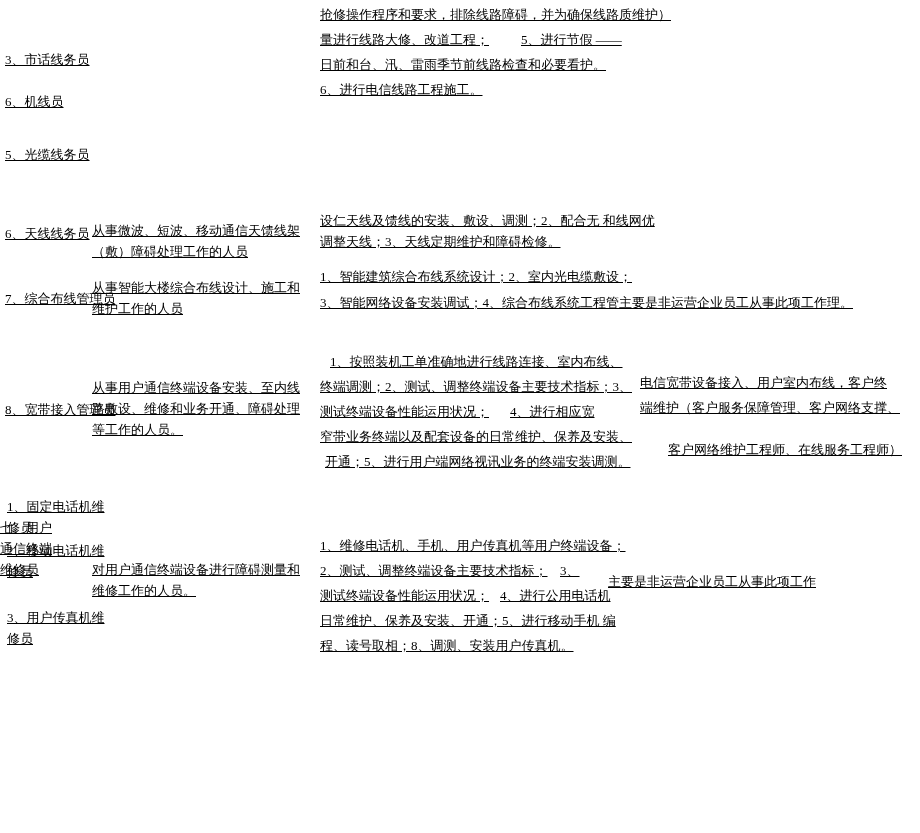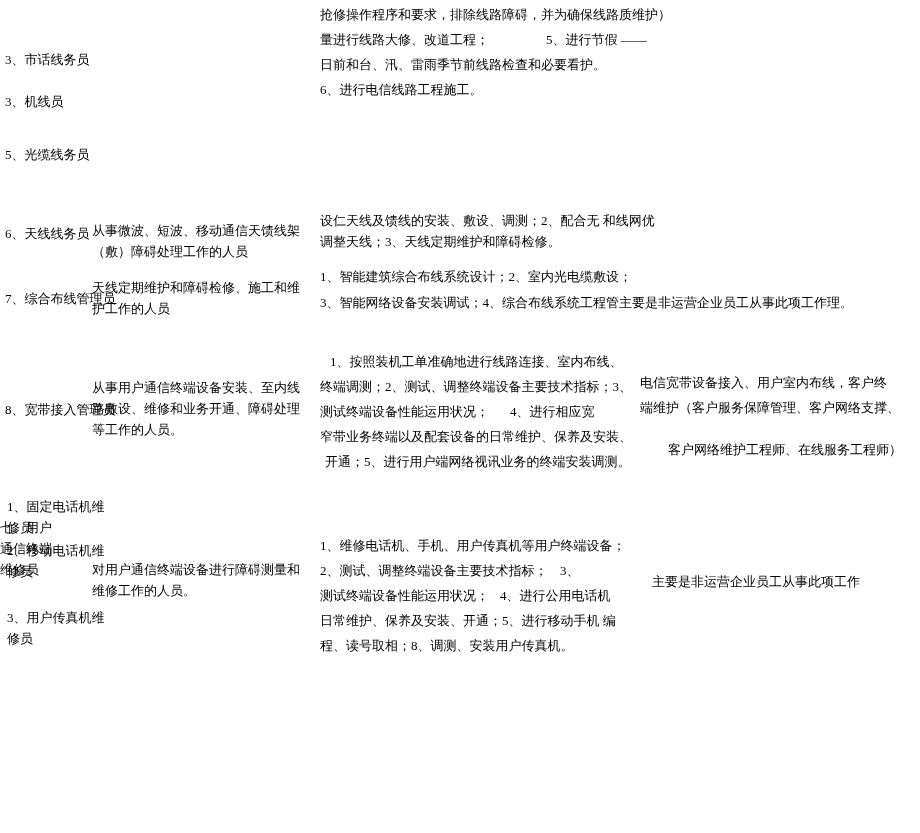--- a/index.html
+++ b/index.html
@@ -1,49 +1,49 @@
 <!DOCTYPE html>
 <html><head>
   <meta charset="utf-8">
   <style>
-    * { margin: 0; padding: 0; box-sizing: border-box; }
+    * { margin: 0; padding: 0; box-sizing: border-box; text-decoration: underline; }
     body {
       font-family: "SimSun", "宋体", serif;
       font-size: 13px;
       line-height: 1.6;
       color: #000;
       background: #fff;
       width: 920px;
       height: 833px;
       position: relative;
       padding: 0;
     }
     .cell {
       position: absolute;
     }
   </style>
 </head>
 <body>
 
 <div class="cell" style="left:320px; top:5px;">抢修操作程序和要求，排除线路障碍，并为确保线路质维护）</div>
 <div class="cell" style="left:320px; top:30px;">量进行线路大修、改道工程；</div>
-<div class="cell" style="left:546px; top:30px;">5、进行节假 ——</div>
+<div class="cell" style="left:521px; top:30px;">5、进行节假 ——</div>
 <div class="cell" style="left:320px; top:55px;">日前和台、汛、雷雨季节前线路检查和必要看护。</div>
 <div class="cell" style="left:320px; top:80px;">6、进行电信线路工程施工。</div>
 
 <div class="cell" style="left:5px; top:50px;">3、市话线务员</div>
-<div class="cell" style="left:5px; top:92px;">3、机线员</div>
+<div class="cell" style="left:5px; top:92px;">6、机线员</div>
 <div class="cell" style="left:5px; top:145px;">5、光缆线务员</div>
 
 <div class="cell" style="left:5px; top:224px;">6、天线线务员</div>
 <div class="cell" style="left:92px; top:221px; width:220px;">从事微波、短波、移动通信天馈线架（敷）障碍处理工作的人员</div>
 <div class="cell" style="left:320px; top:211px; width:340px;">设仁天线及馈线的安装、敷设、调测；2、配合无 和线网优调整天线；3、天线定期维护和障碍检修。</div>
 
 <div class="cell" style="left:5px; top:289px;">7、综合布线管理员</div>
-<div class="cell" style="left:92px; top:278px; width:220px;">天线定期维护和障碍检修、施工和维护工作的人员</div>
+<div class="cell" style="left:92px; top:278px; width:220px;">从事智能大楼综合布线设计、施工和维护工作的人员</div>
 <div class="cell" style="left:320px; top:267px;">1、智能建筑综合布线系统设计；2、室内光电缆敷设；</div>
 <div class="cell" style="left:320px; top:293px; width:590px;">3、智能网络设备安装调试；4、综合布线系统工程管主要是非运营企业员工从事此项工作理。</div>
 
 <div class="cell" style="left:5px; top:400px;">8、宽带接入管理员</div>
 <div class="cell" style="left:92px; top:378px; width:215px;">从事用户通信终端设备安装、至内线路敷设、维修和业务开通、障碍处理等工作的人员。</div>
 <div class="cell" style="left:330px; top:352px;">1、按照装机工单准确地进行线路连接、室内布线、</div>
 <div class="cell" style="left:320px; top:377px;">终端调测；2、测试、调整终端设备主要技术指标；3、</div>
 <div class="cell" style="left:320px; top:402px;">测试终端设备性能运用状况；</div>
 <div class="cell" style="left:510px; top:402px;">4、进行相应宽</div>
 <div class="cell" style="left:320px; top:427px;">窄带业务终端以及配套设备的日常维护、保养及安装、</div>
@@ -61,13 +61,13 @@
 <div class="cell" style="left:92px; top:560px; width:220px;">对用户通信终端设备进行障碍测量和维修工作的人员。</div>
 
 <div class="cell" style="left:320px; top:536px;">1、维修电话机、手机、用户传真机等用户终端设备；</div>
 <div class="cell" style="left:320px; top:561px;">2、测试、调整终端设备主要技术指标；</div>
 <div class="cell" style="left:560px; top:561px;">3、</div>
 <div class="cell" style="left:320px; top:586px;">测试终端设备性能运用状况；</div>
 <div class="cell" style="left:500px; top:586px;">4、进行公用电话机</div>
 <div class="cell" style="left:320px; top:611px;">日常维护、保养及安装、开通；5、进行移动手机 编</div>
 <div class="cell" style="left:320px; top:636px;">程、读号取相；8、调测、安装用户传真机。</div>
 
-<div class="cell" style="left:652px; top:572px;">主要是非运营企业员工从事此项工作</div>
+<div class="cell" style="left:608px; top:572px;">主要是非运营企业员工从事此项工作</div>
 
 </body></html>

